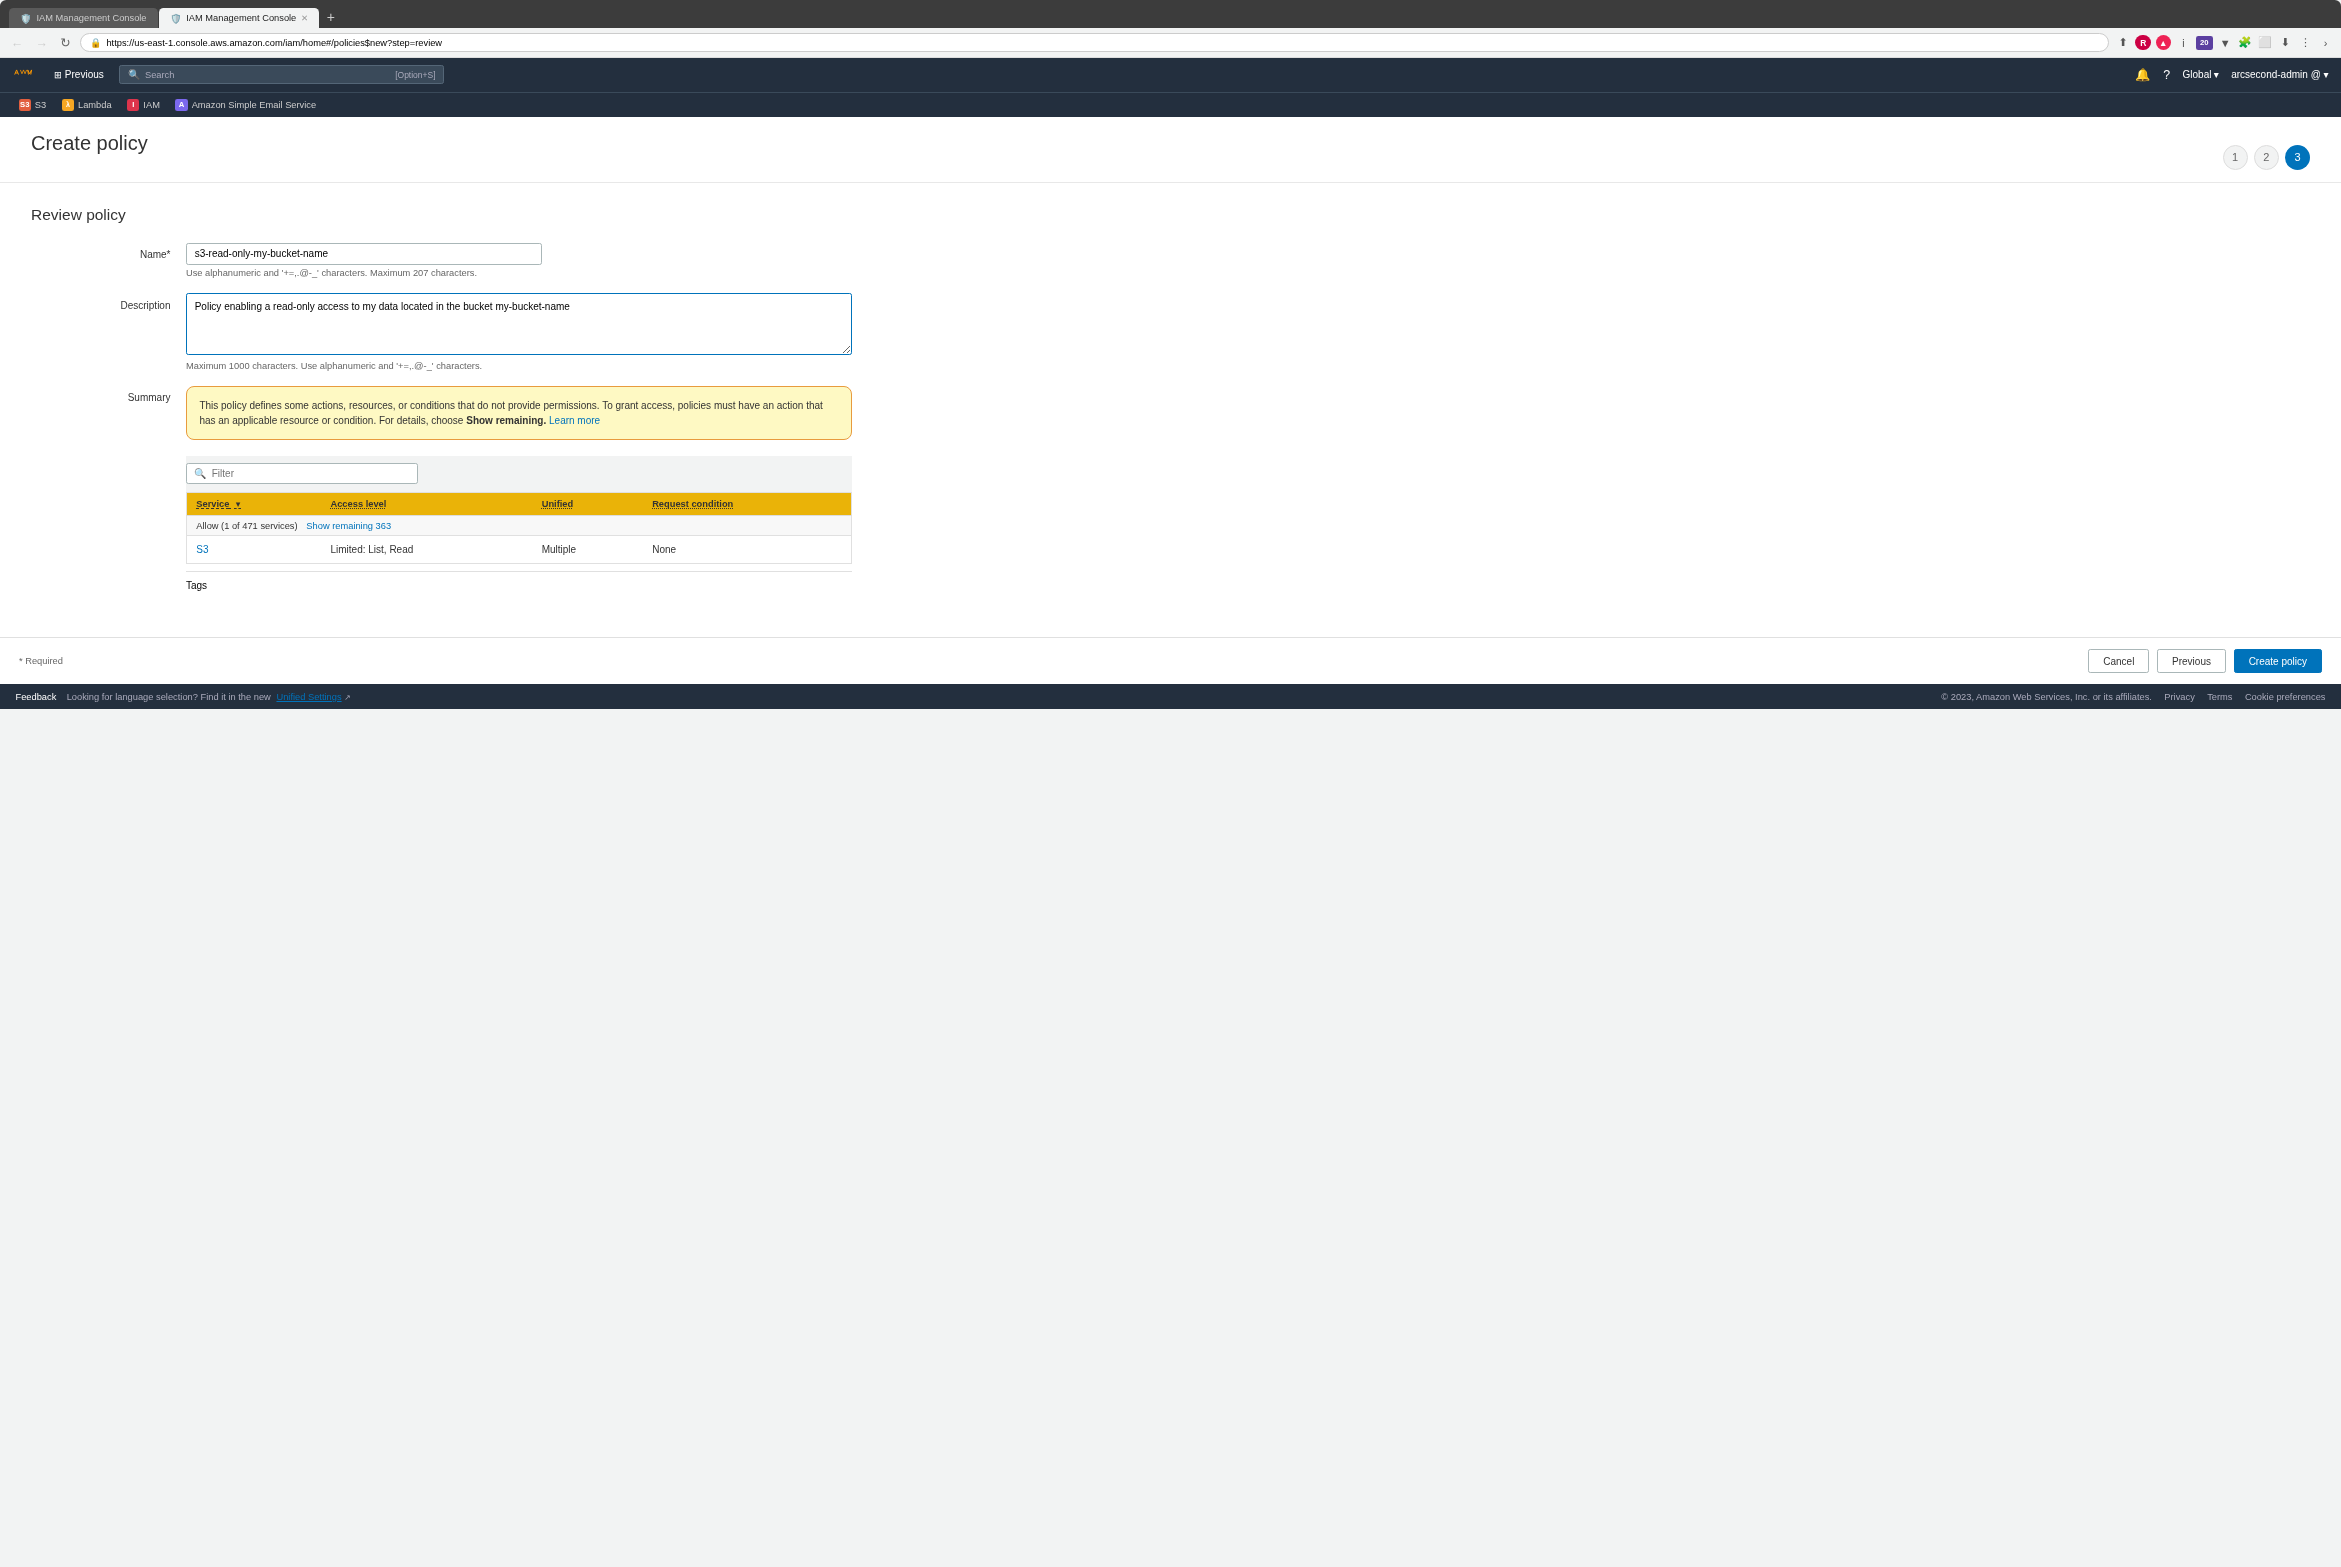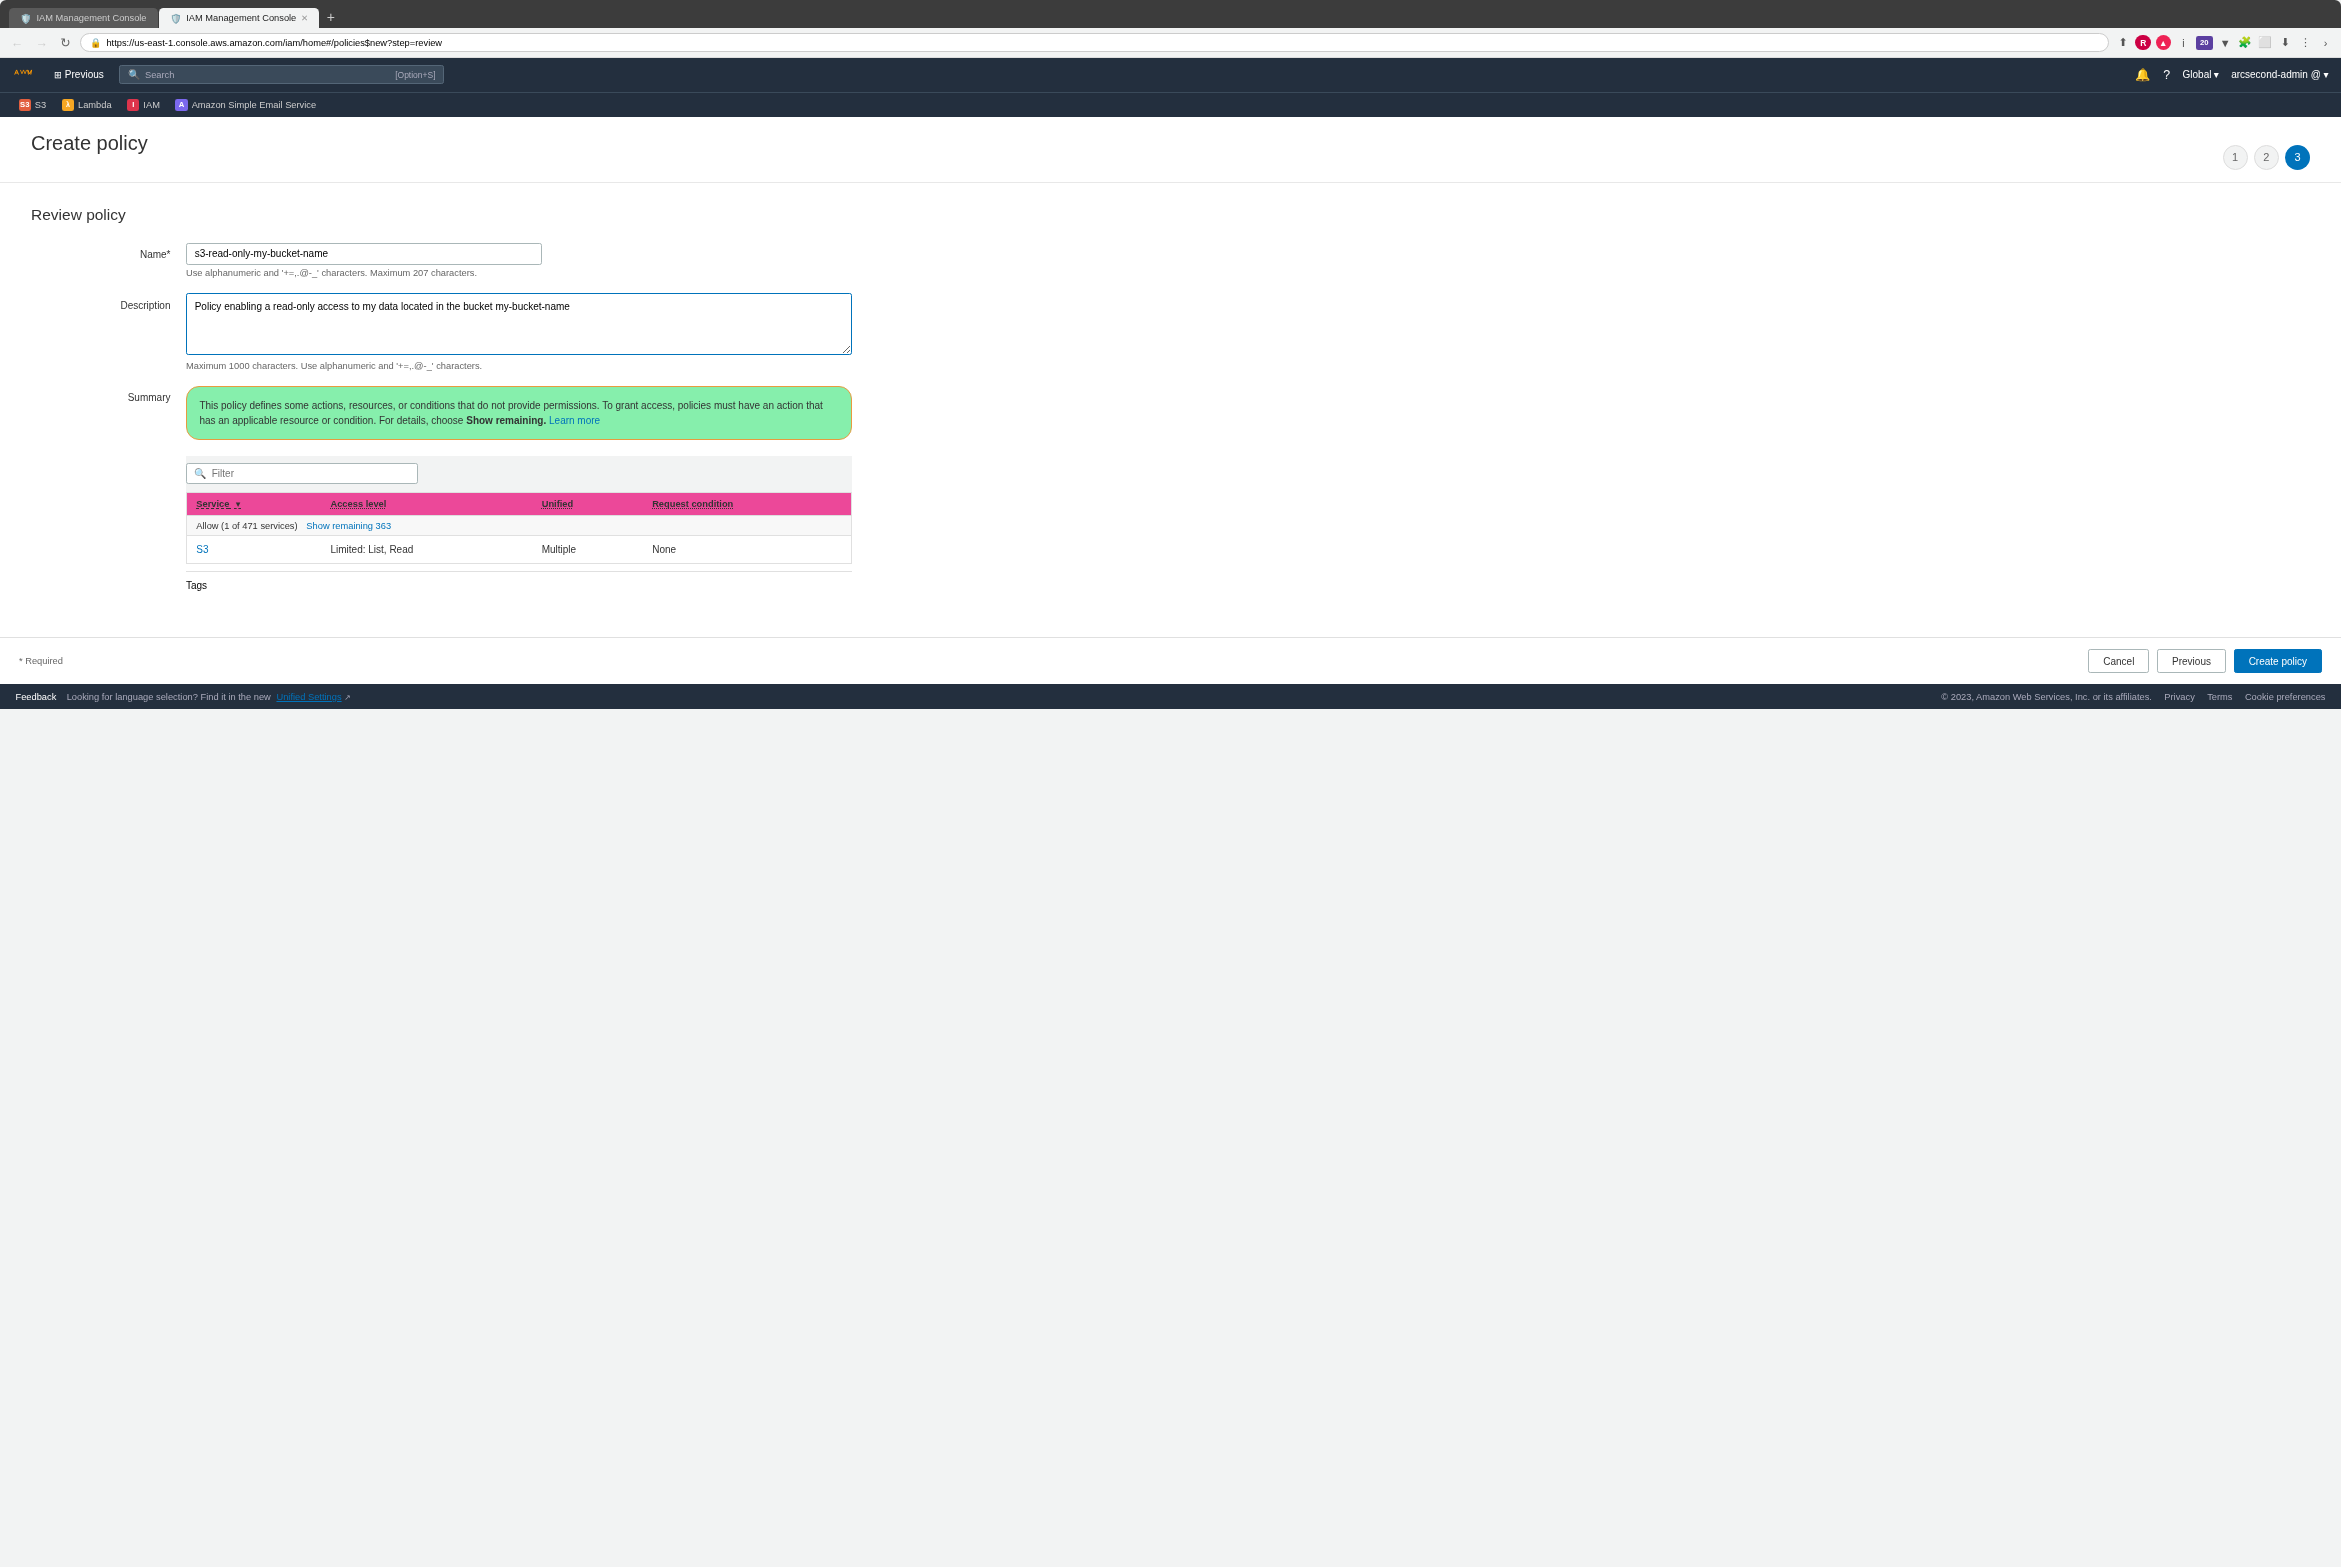--- a/index.html
+++ b/index.html
@@ -55,30 +55,30 @@
     .section-title { font-size: 15.5px; color: #333; font-weight: 400; margin-bottom: 18.6px; }
 
     .form-row { display: flex; margin-bottom: 15.5px; }
     .form-label { width: 155px; text-align: right; padding-right: 15.5px; padding-top: 6.2px; font-size: 10px; color: #333; font-weight: 500; flex-shrink: 0; }
     .form-field { flex: 1; max-width: 666px; }
     .form-input { width: 100%; max-width: 356px; border: 0.8px solid #aab7b8; border-radius: 2.3px; padding: 4.6px 7.7px; font-size: 10px; outline: none; }
     .form-hint { font-size: 9.3px; color: #666; margin-top: 3.1px; }
     .form-textarea { width: 100%; border: 1.5px solid #0073bb; border-radius: 2.3px; padding: 6.2px 7.7px; font-size: 10px; resize: vertical; min-height: 62px; outline: none; font-family: inherit; }
 
     
-    .warning-box { background: #86efac; border: 0.8px solid #e89b3e; border-radius: 13px; padding: 11px 12.4px; margin-bottom: 15.5px; font-size: 10px; color: #333; line-height: 1.5; }
+    .warning-box { background: #fef9c3; border: 0.8px solid #e89b3e; border-radius: 8px; padding: 11px 12.4px; margin-bottom: 15.5px; font-size: 10px; color: #333; line-height: 1.5; }
     .warning-box strong { font-weight: 600; }
     .warning-box a { color: #0073bb; text-decoration: none; }
     .filter-bar { padding: 7.7px 0; background: #f2f3f3; display: flex; align-items: center; }
     .filter-input-wrap { background: white; border: 0.8px solid #aab7b8; border-radius: 2.3px; display: flex; align-items: center; padding: 3.9px 7.7px; gap: 4.6px; min-width: 232px; margin-left: 0; }
     .filter-input-wrap input { border: none; outline: none; font-size: 10px; color: #333; background: transparent; width: 155px; }
     .filter-icon { color: #666; font-size: 10px; }
 
     .policy-table { width: 100%; border-collapse: collapse; border: 0.8px solid #e0e0e0; }
-    .policy-table th { background: #ec4899; padding: 6.2px 9.3px; text-align: left; font-size: 9.3px; font-weight: 600; color: #333; border-bottom: 1.5px solid #ddd; white-space: nowrap; }
+    .policy-table th { background: #eab308; padding: 6.2px 9.3px; text-align: left; font-size: 9.3px; font-weight: 600; color: #333; border-bottom: 1.5px solid #ddd; white-space: nowrap; }
     .policy-table th.sortable { cursor: pointer; text-decoration: underline; text-decoration-style: dashed; }
     .policy-table td { padding: 7.7px 9.3px; font-size: 10px; color: #333; border-bottom: 0.8px solid #e0e0e0; }
     .allow-row-header { background: #f8f8f8; }
     .allow-row-header td { font-size: 9.3px; color: #333; padding: 4.6px 9.3px; font-weight: 500; }
     .allow-row-header a { color: #0073bb; text-decoration: none; }
     .sort-icon { font-size: 7.7px; margin-left: 2.3px; }
     .link-blue { color: #0073bb; text-decoration: none; cursor: pointer; }
 
     
     .tags-row { border-top: 0.8px solid #e0e0e0; padding: 7.7px 0; margin-top: 7.7px; }

